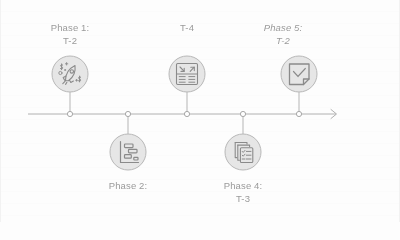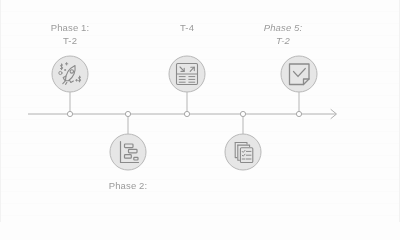--- a/index.html
+++ b/index.html
@@ -200,19 +200,23 @@
   </div>
 
   <div class="phase-label" style="left:128px; top:180px;">
     <span class="lbl-line">Phase 2:</span>
   </div>
 
   <div class="phase-label" style="left:187px; top:22px;">
     <span class="lbl-line">T-4</span>
   </div>
 
+  <div class="phase-label" style="left:243px; top:180px;">
+    <span class="lbl-line">Phase 4:</span>
+    <span class="lbl-line">T-3</span>
+  </div>
 
   <div class="phase-label" style="left:283px; top:22px;font-style:italic;">
     <span class="lbl-line">Phase 5:</span>
     <span class="lbl-line">T-2</span>
   </div>
 
 </div>
 
 </body></html>

